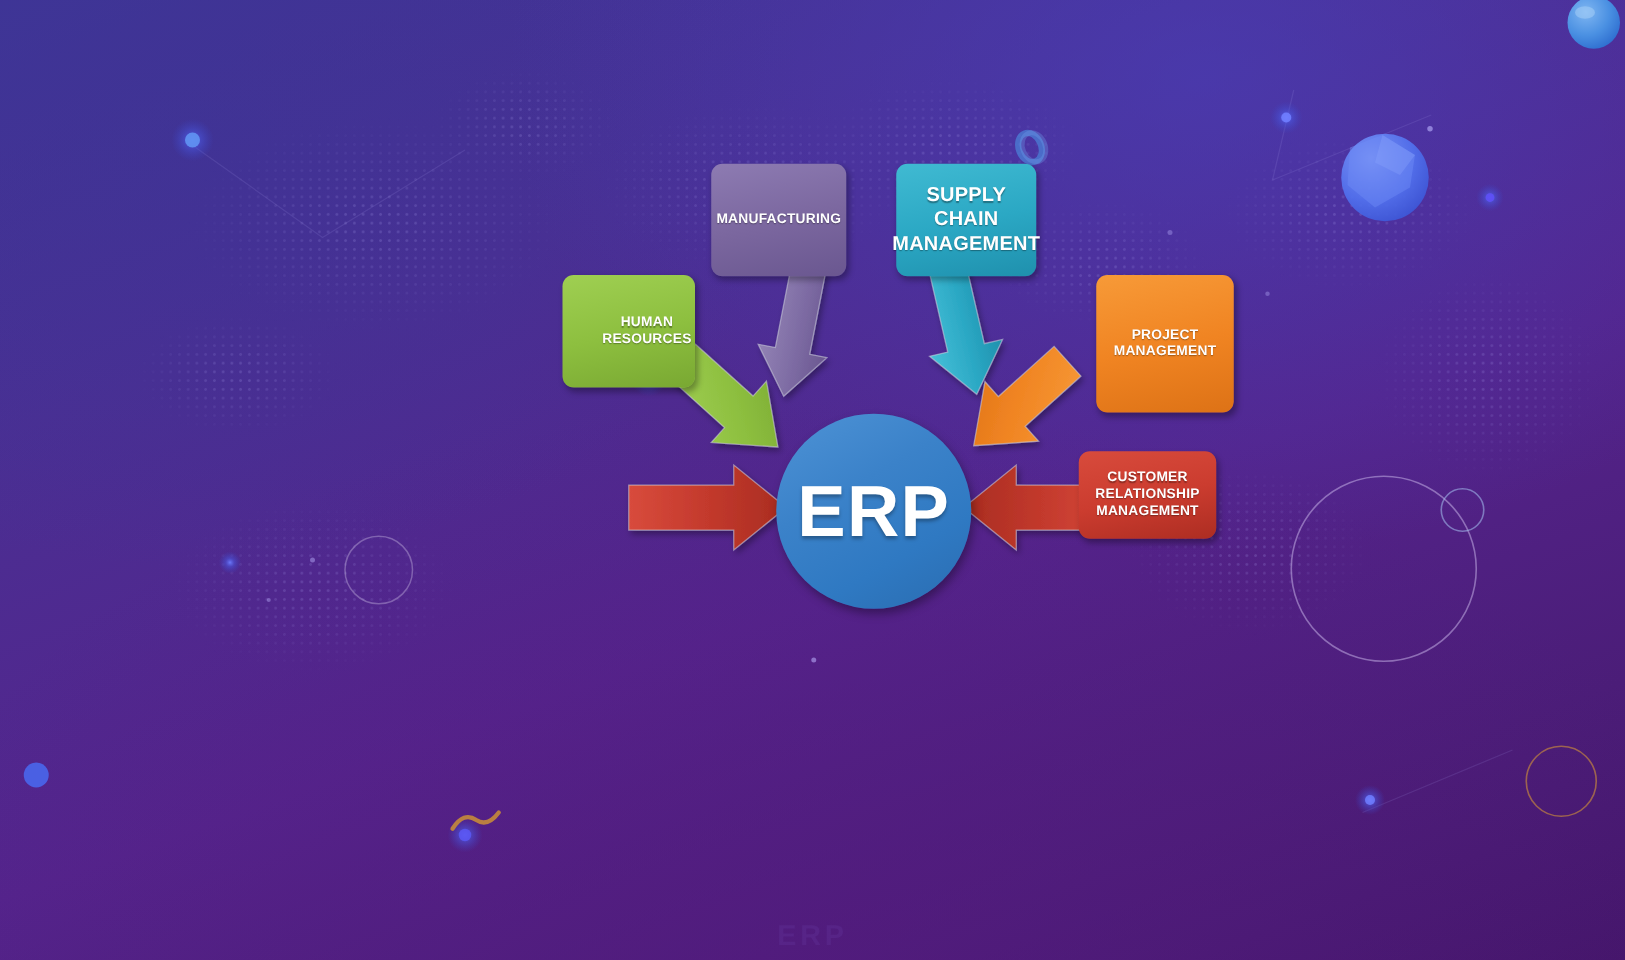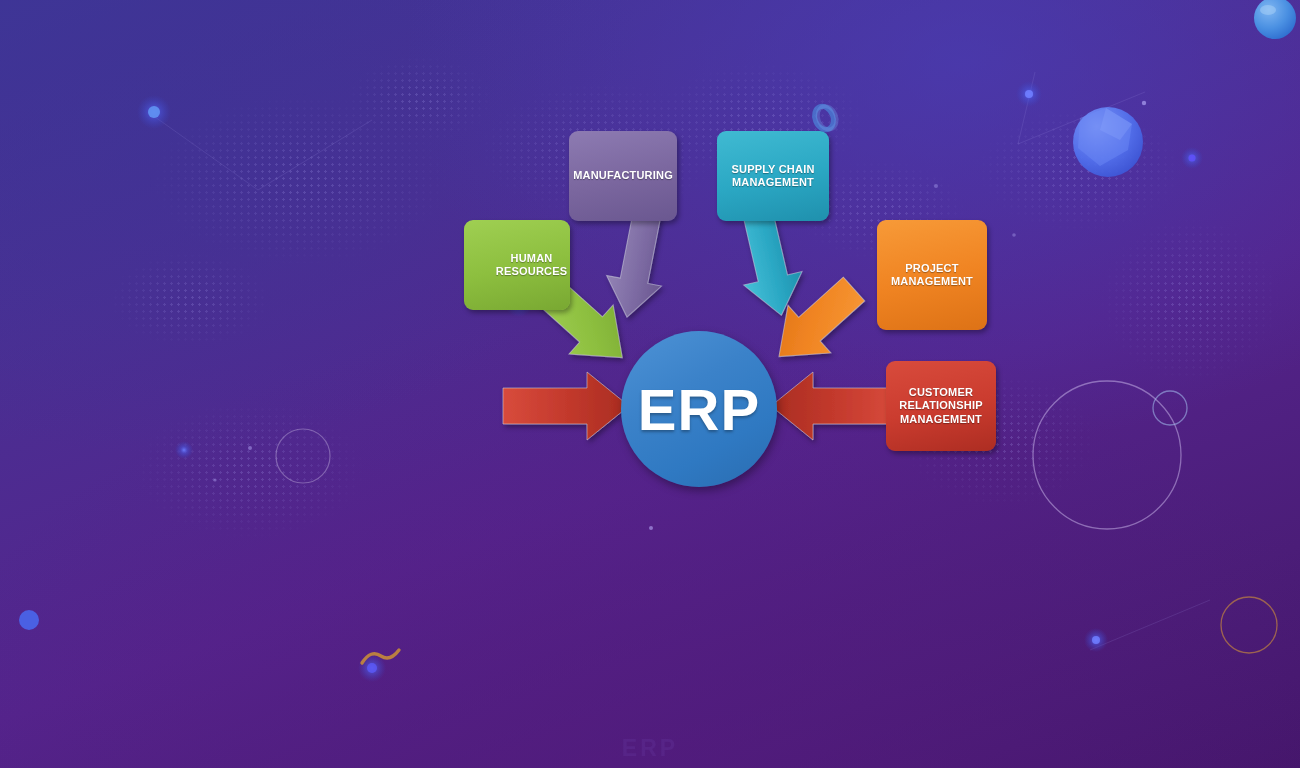--- a/index.html
+++ b/index.html
@@ -238,37 +238,37 @@
           <polygon fill="url(#aRed)" points="-18,0 18,0 18,84 34,84 0,126 -34,84 -18,84"></polygon>
         </g>
       </g>
     </svg>
 
     <div class="node" style="left:521px;top:131px;width:108px;height:90px;font-size:11px;
                 background:linear-gradient(168deg,#8d7bb2 0%,#7b679f 52%,#6a5790 100%);">
       <span>MANUFACTURING</span>
     </div>
 
-    <div class="node" style="left:669px;top:131px;width:112px;height:90px;font-size:11px;
+    <div class="node" style="left:669px;top:131px;width:112px;height:90px;font-size:16px;
                 background:linear-gradient(168deg,#40bad2 0%,#2ba8c4 52%,#1f90ad 100%);">
       <span>SUPPLY CHAIN<br>MANAGEMENT</span>
     </div>
 
-    <div class="node" style="left:416px;top:220px;width:106px;height:90px;font-size:11px;
+    <div class="node" style="left:402px;top:220px;width:106px;height:90px;font-size:11px;
                 background:linear-gradient(168deg,#9fcf52 0%,#8dbf3f 52%,#79a832 100%);padding-left:35px;">
       <span>HUMAN<br>RESOURCES</span>
     </div>
 
     <div class="node" style="left:829px;top:220px;width:110px;height:110px;font-size:11px;
                 background:linear-gradient(168deg,#f79a38 0%,#f08422 52%,#dd7216 100%);">
       <span>PROJECT<br>MANAGEMENT</span>
     </div>
 
 
-    <div class="node" style="left:838px;top:361px;width:110px;height:90px;font-size:11px;
+    <div class="node" style="left:815px;top:361px;width:110px;height:70px;font-size:11px;
                 background:linear-gradient(168deg,#d84b3c 0%,#cb3c2f 52%,#ad2d22 100%);">
       <span>CUSTOMER<br>RELATIONSHIP<br>MANAGEMENT</span>
     </div>
 
     <div id="erp-circle">
       <span>ERP</span>
     </div>
   </div>
 
 

